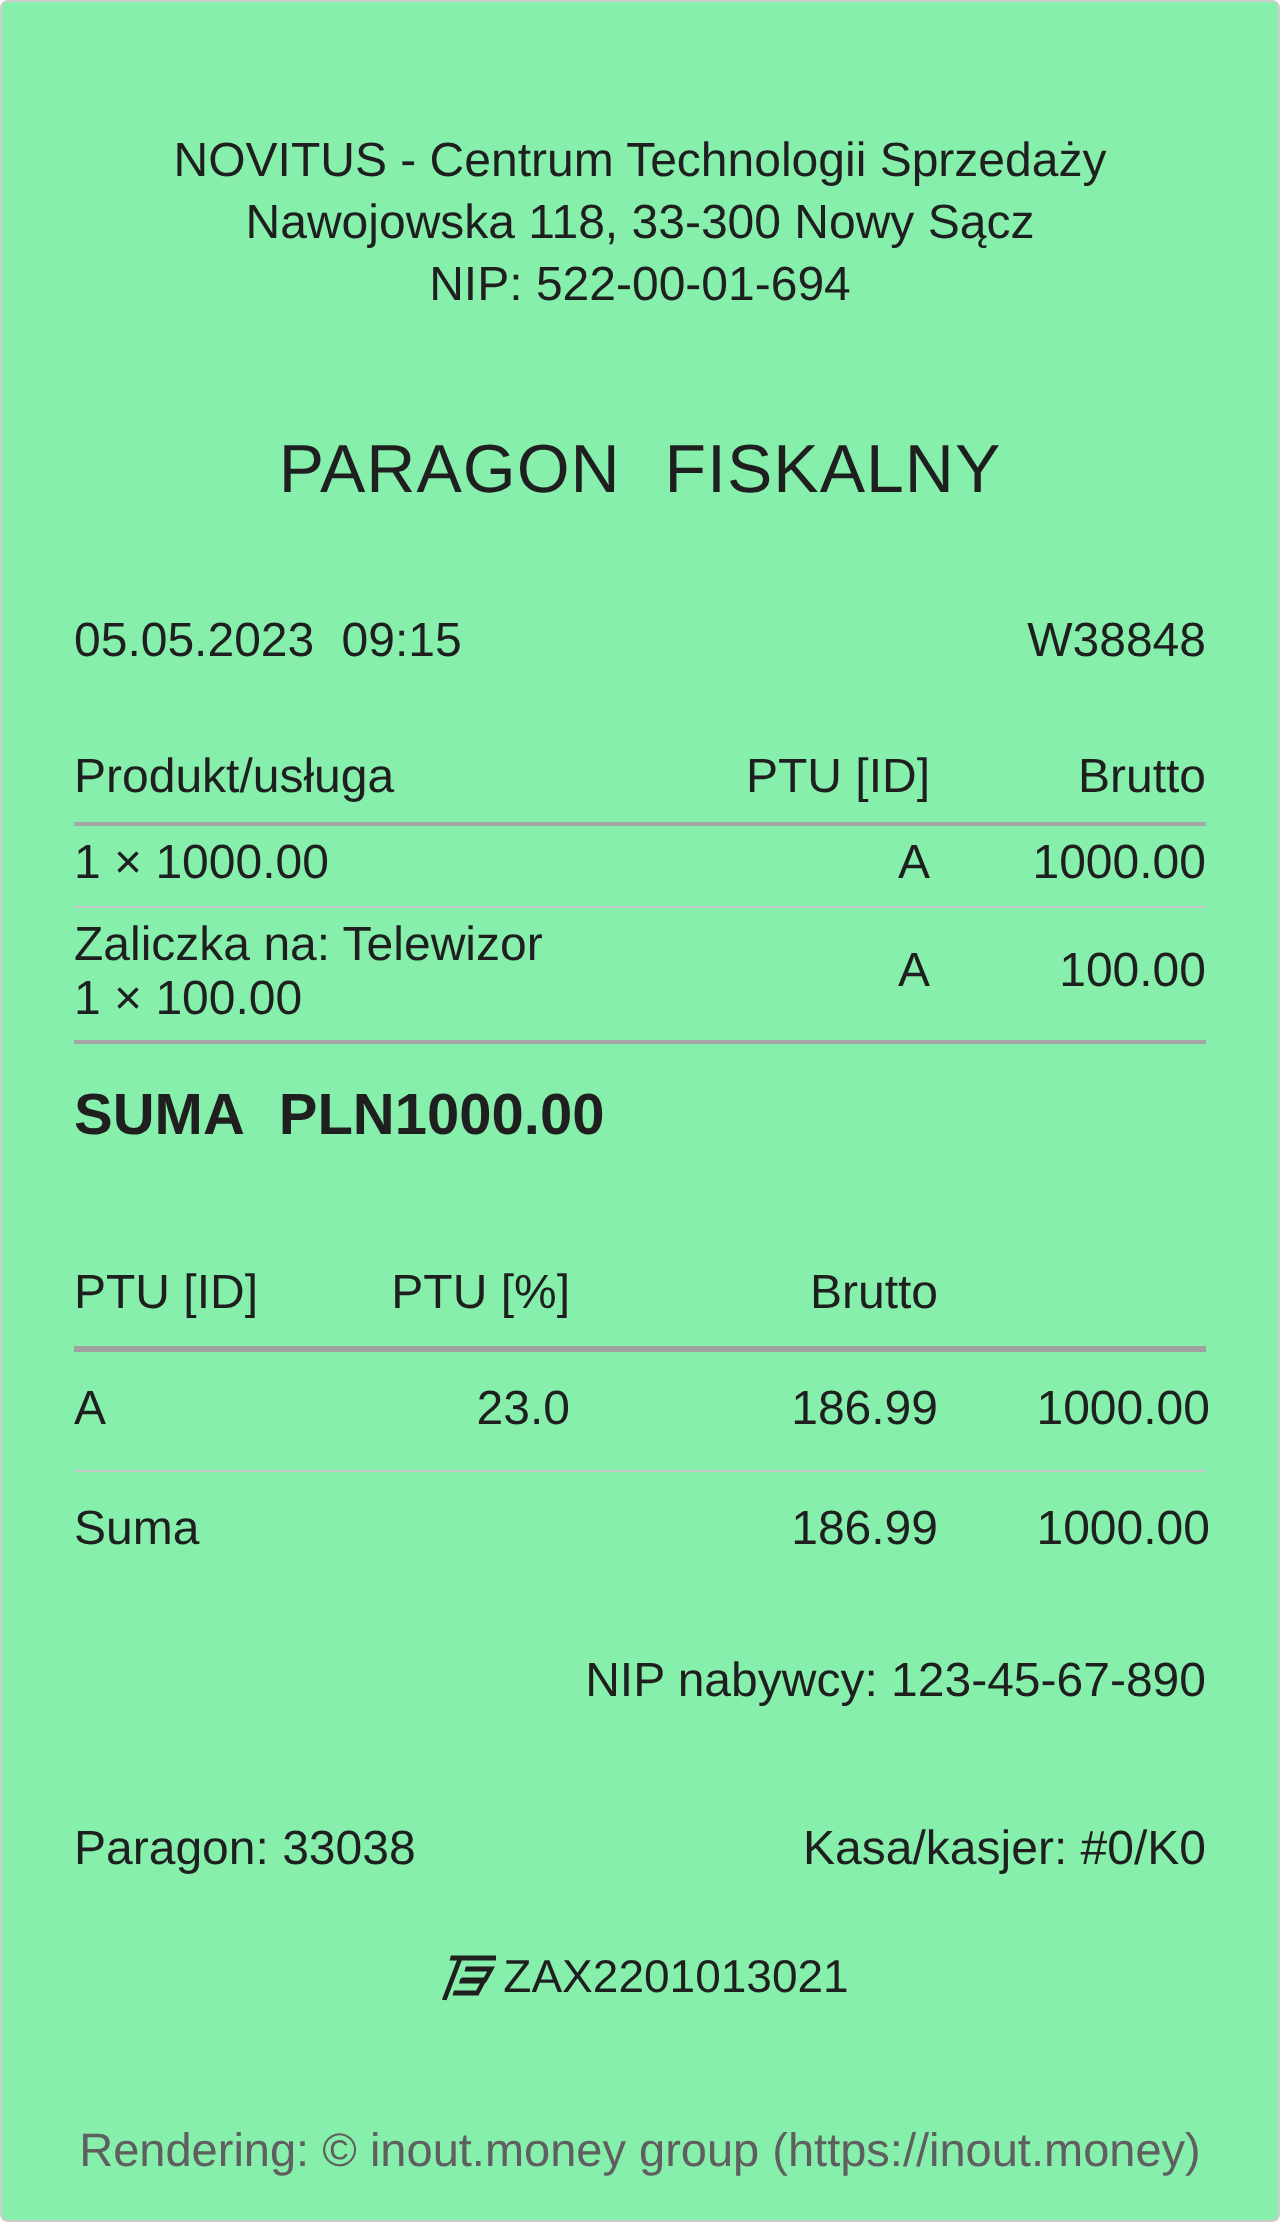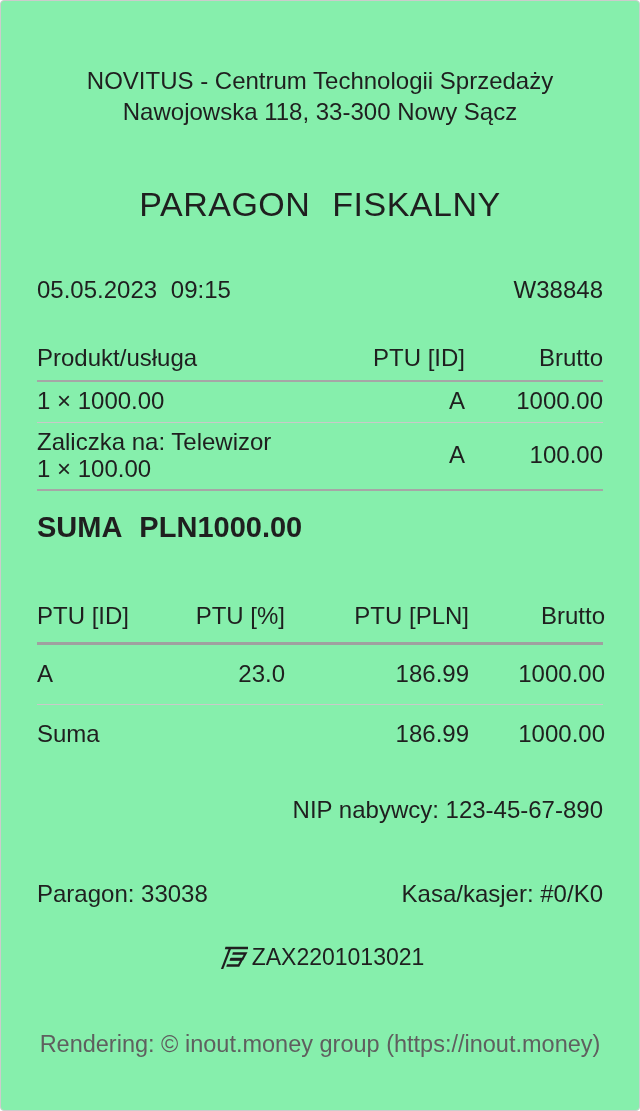--- a/index.html
+++ b/index.html
@@ -92,20 +92,21 @@
   }
 </style>
 </head>
 <body>
 
 <div class="receipt">
 
   <div class="seller center">
     <div>NOVITUS - Centrum Technologii Sprzedaży</div>
     <div>Nawojowska 118, 33-300 Nowy Sącz</div>
+    <div>NIP: 522-00-01-694</div>
   </div>
 
   <div class="title">PARAGON FISKALNY</div>
 
   <div class="meta-row">
     <span class="meta-datetime">05.05.2023 09:15</span>
     <span>W38848</span>
   </div>
 
   <div class="items-table">
@@ -138,21 +139,20 @@
 
   <div class="total-row">
     <span class="total-label">SUMA PLN</span>
     <span>1000.00</span>
   </div>
 
   <div class="tax-table">
     <div class="tax-row tax-head">
       <span>PTU [ID]</span>
       <span>PTU [%]</span>
-      <span>PTU [PLN]</span>
       <span>Brutto</span>
     </div>
     <div class="rule-thick"></div>
 
     <div class="tax-row tax-body-row">
       <span>A</span>
       <span>23.0</span>
       <span>186.99</span>
       <span>1000.00</span>
     </div>

